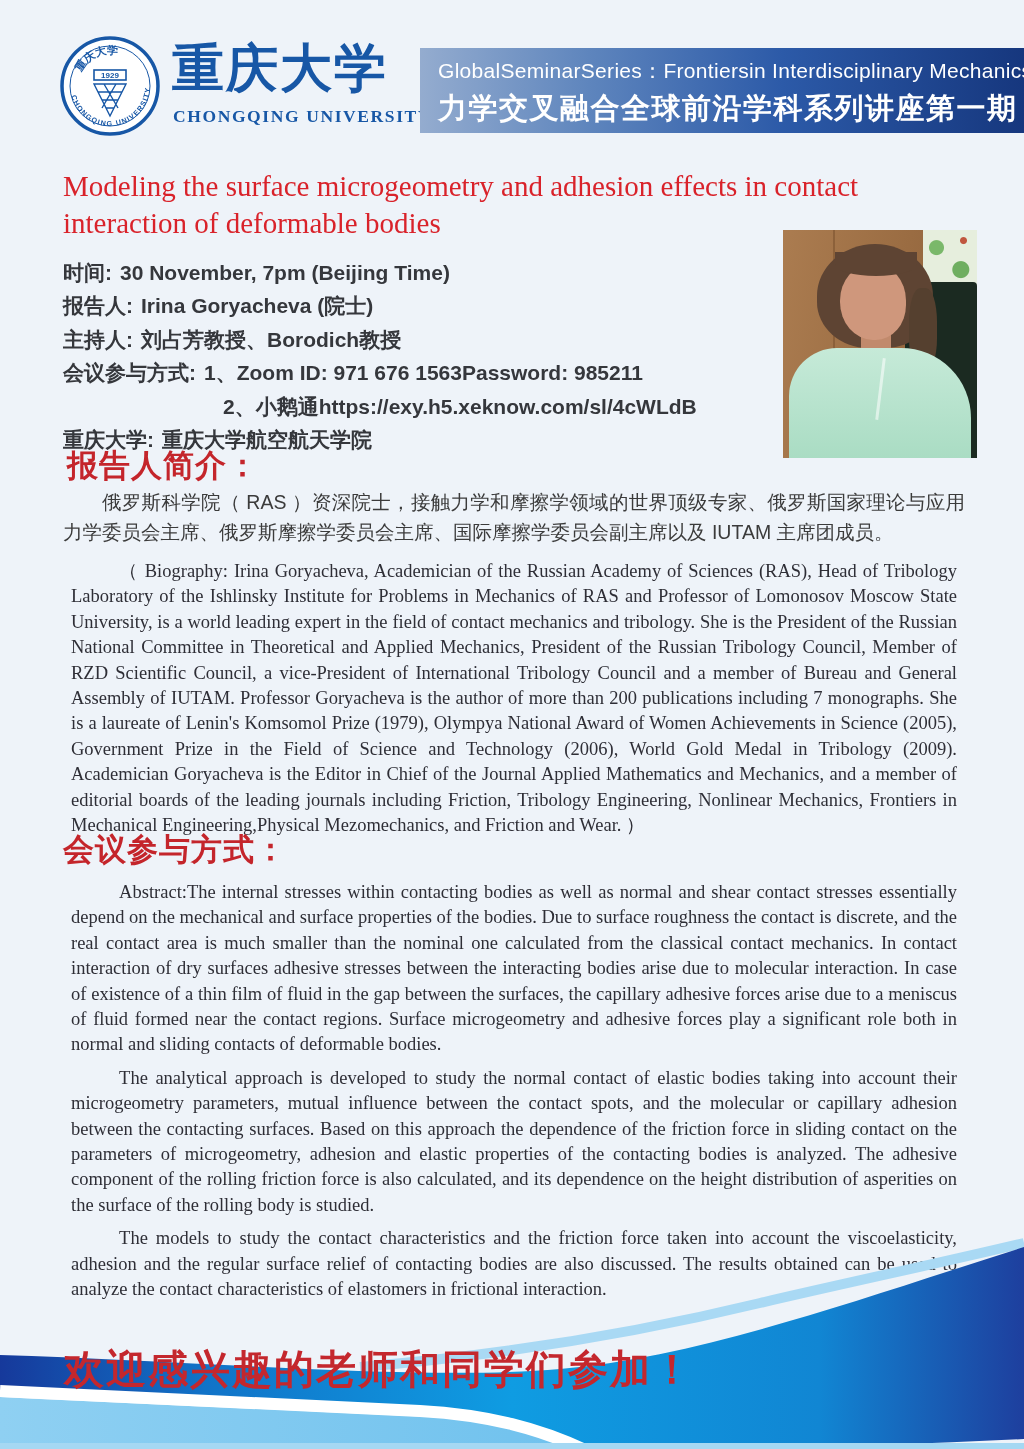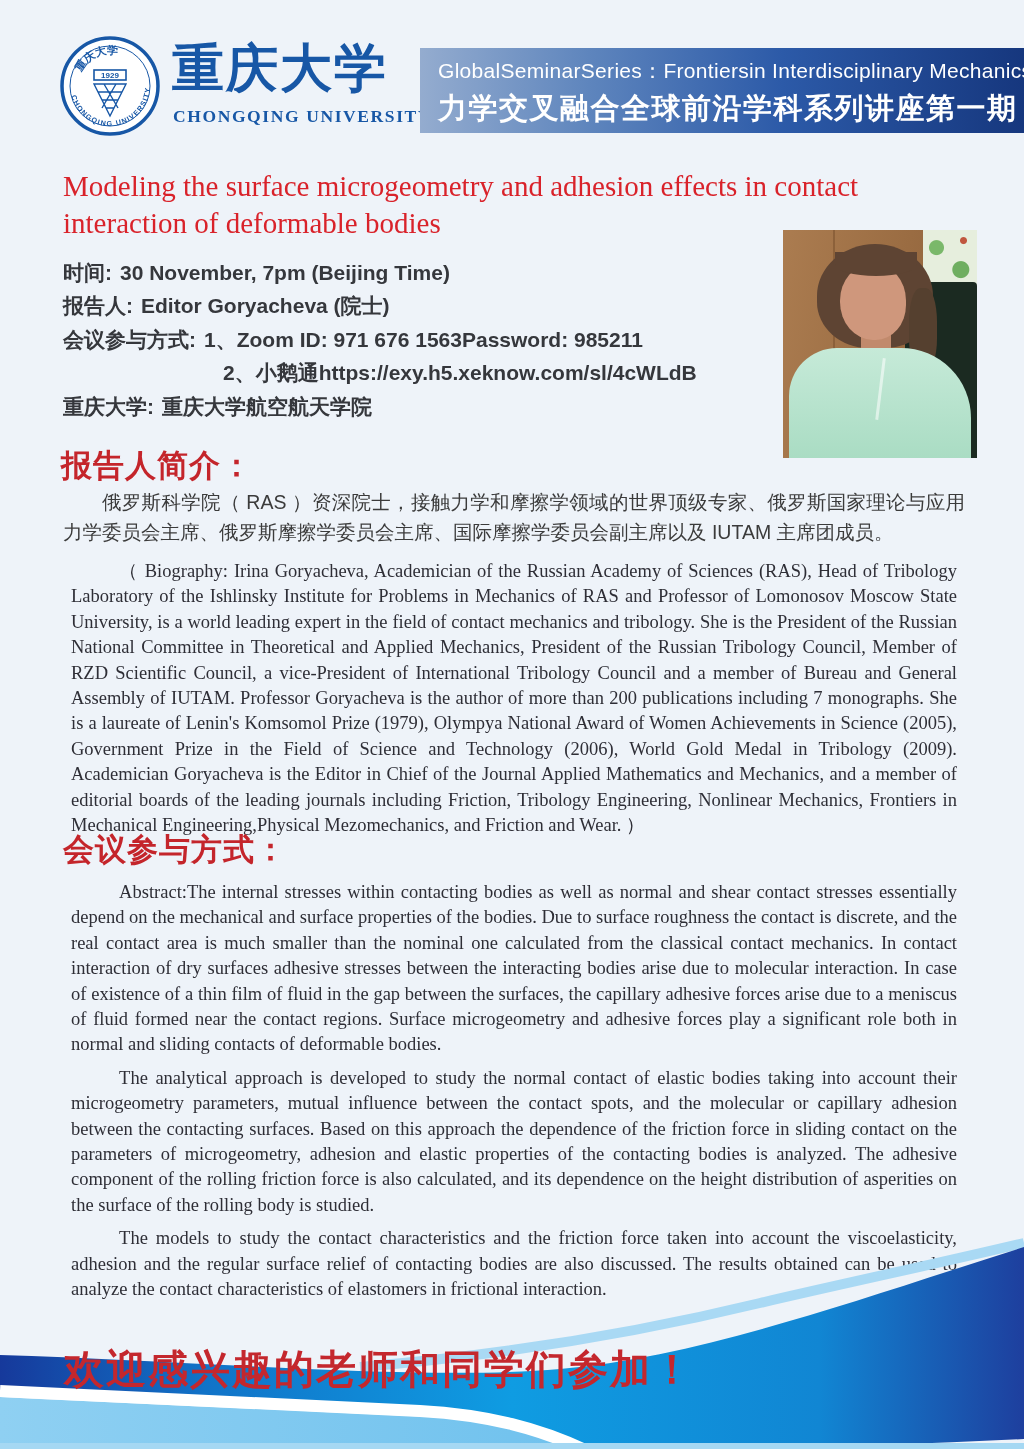--- a/index.html
+++ b/index.html
@@ -53,21 +53,21 @@
   .photo .fringe{position:absolute;left:52px;top:22px;width:82px;height:24px;background:#5e4433;
                border-radius:0 0 90% 90%;}
   .photo .neck{position:absolute;left:78px;top:98px;width:30px;height:30px;background:#c18a6c;}
   .photo .top{position:absolute;left:6px;top:118px;width:182px;height:112px;
               background:linear-gradient(180deg,#c6ead8,#a9dcc3);border-radius:48px 70px 0 0;}
   .photo .fold{position:absolute;left:96px;top:128px;width:3px;height:62px;background:rgba(255,255,255,.55);
               transform:rotate(7deg);}
 
   
   .sec-head{color:#c4252b;font-weight:bold;font-size:31px;letter-spacing:1px;}
-  .h-speaker{left:61px;top:445px;text-align:right;}
+  .h-speaker{left:67px;top:445px;text-align:right;}
   .h-talk{left:63px;top:829px;}
   .cn-intro{left:63px;top:487px;width:902px;color:#3b3b3b;font-size:19.5px;line-height:30px;
             text-align:justify;text-indent:2em;}
   .serif-block{left:63px;top:551px;width:902px;color:#2e2e36;font-size:18.5px;line-height:25.4px;
             text-align:justify;font-family:"Liberation Serif",serif;}
   .serif-block p{margin:8px;text-indent:2.6em;}
   .abstract{top:872px;}
 
   
   .waves{left:0;top:1219px;width:1024px;height:230px;}
@@ -103,21 +103,24 @@
   <div class="l2">力学交叉融合全球前沿学科系列讲座第一期</div>
 </div>
 
 <div class="abs title">Modeling the surface microgeometry and adhesion effects in contact interaction of deformable bodies</div>
 
 <div class="abs info">
   <div class="line">
     <span class="lbl">时间:</span><span class="val">30 November, 7pm (Beijing Time)</span>
   </div>
   <div class="line">
-    <span class="lbl">报告人:</span><span class="val">Editor Goryacheva (院士)</span>
+    <span class="lbl">报告人:</span><span class="val">Irina Goryacheva (院士)</span>
+  </div>
+  <div class="line">
+    <span class="lbl">主持人:</span><span class="val">刘占芳教授、Borodich教授</span>
   </div>
   <div class="line">
     <span class="lbl">会议参与方式:</span><span class="val">1、Zoom ID: 971 676 1563Password: 985211</span>
   </div>
   <div class="line indent">
     <span class="val">2、小鹅通https://exy.h5.xeknow.com/sl/4cWLdB</span>
   </div>
   <div class="line">
     <span class="lbl">重庆大学:</span><span class="val">重庆大学航空航天学院</span>
   </div>

